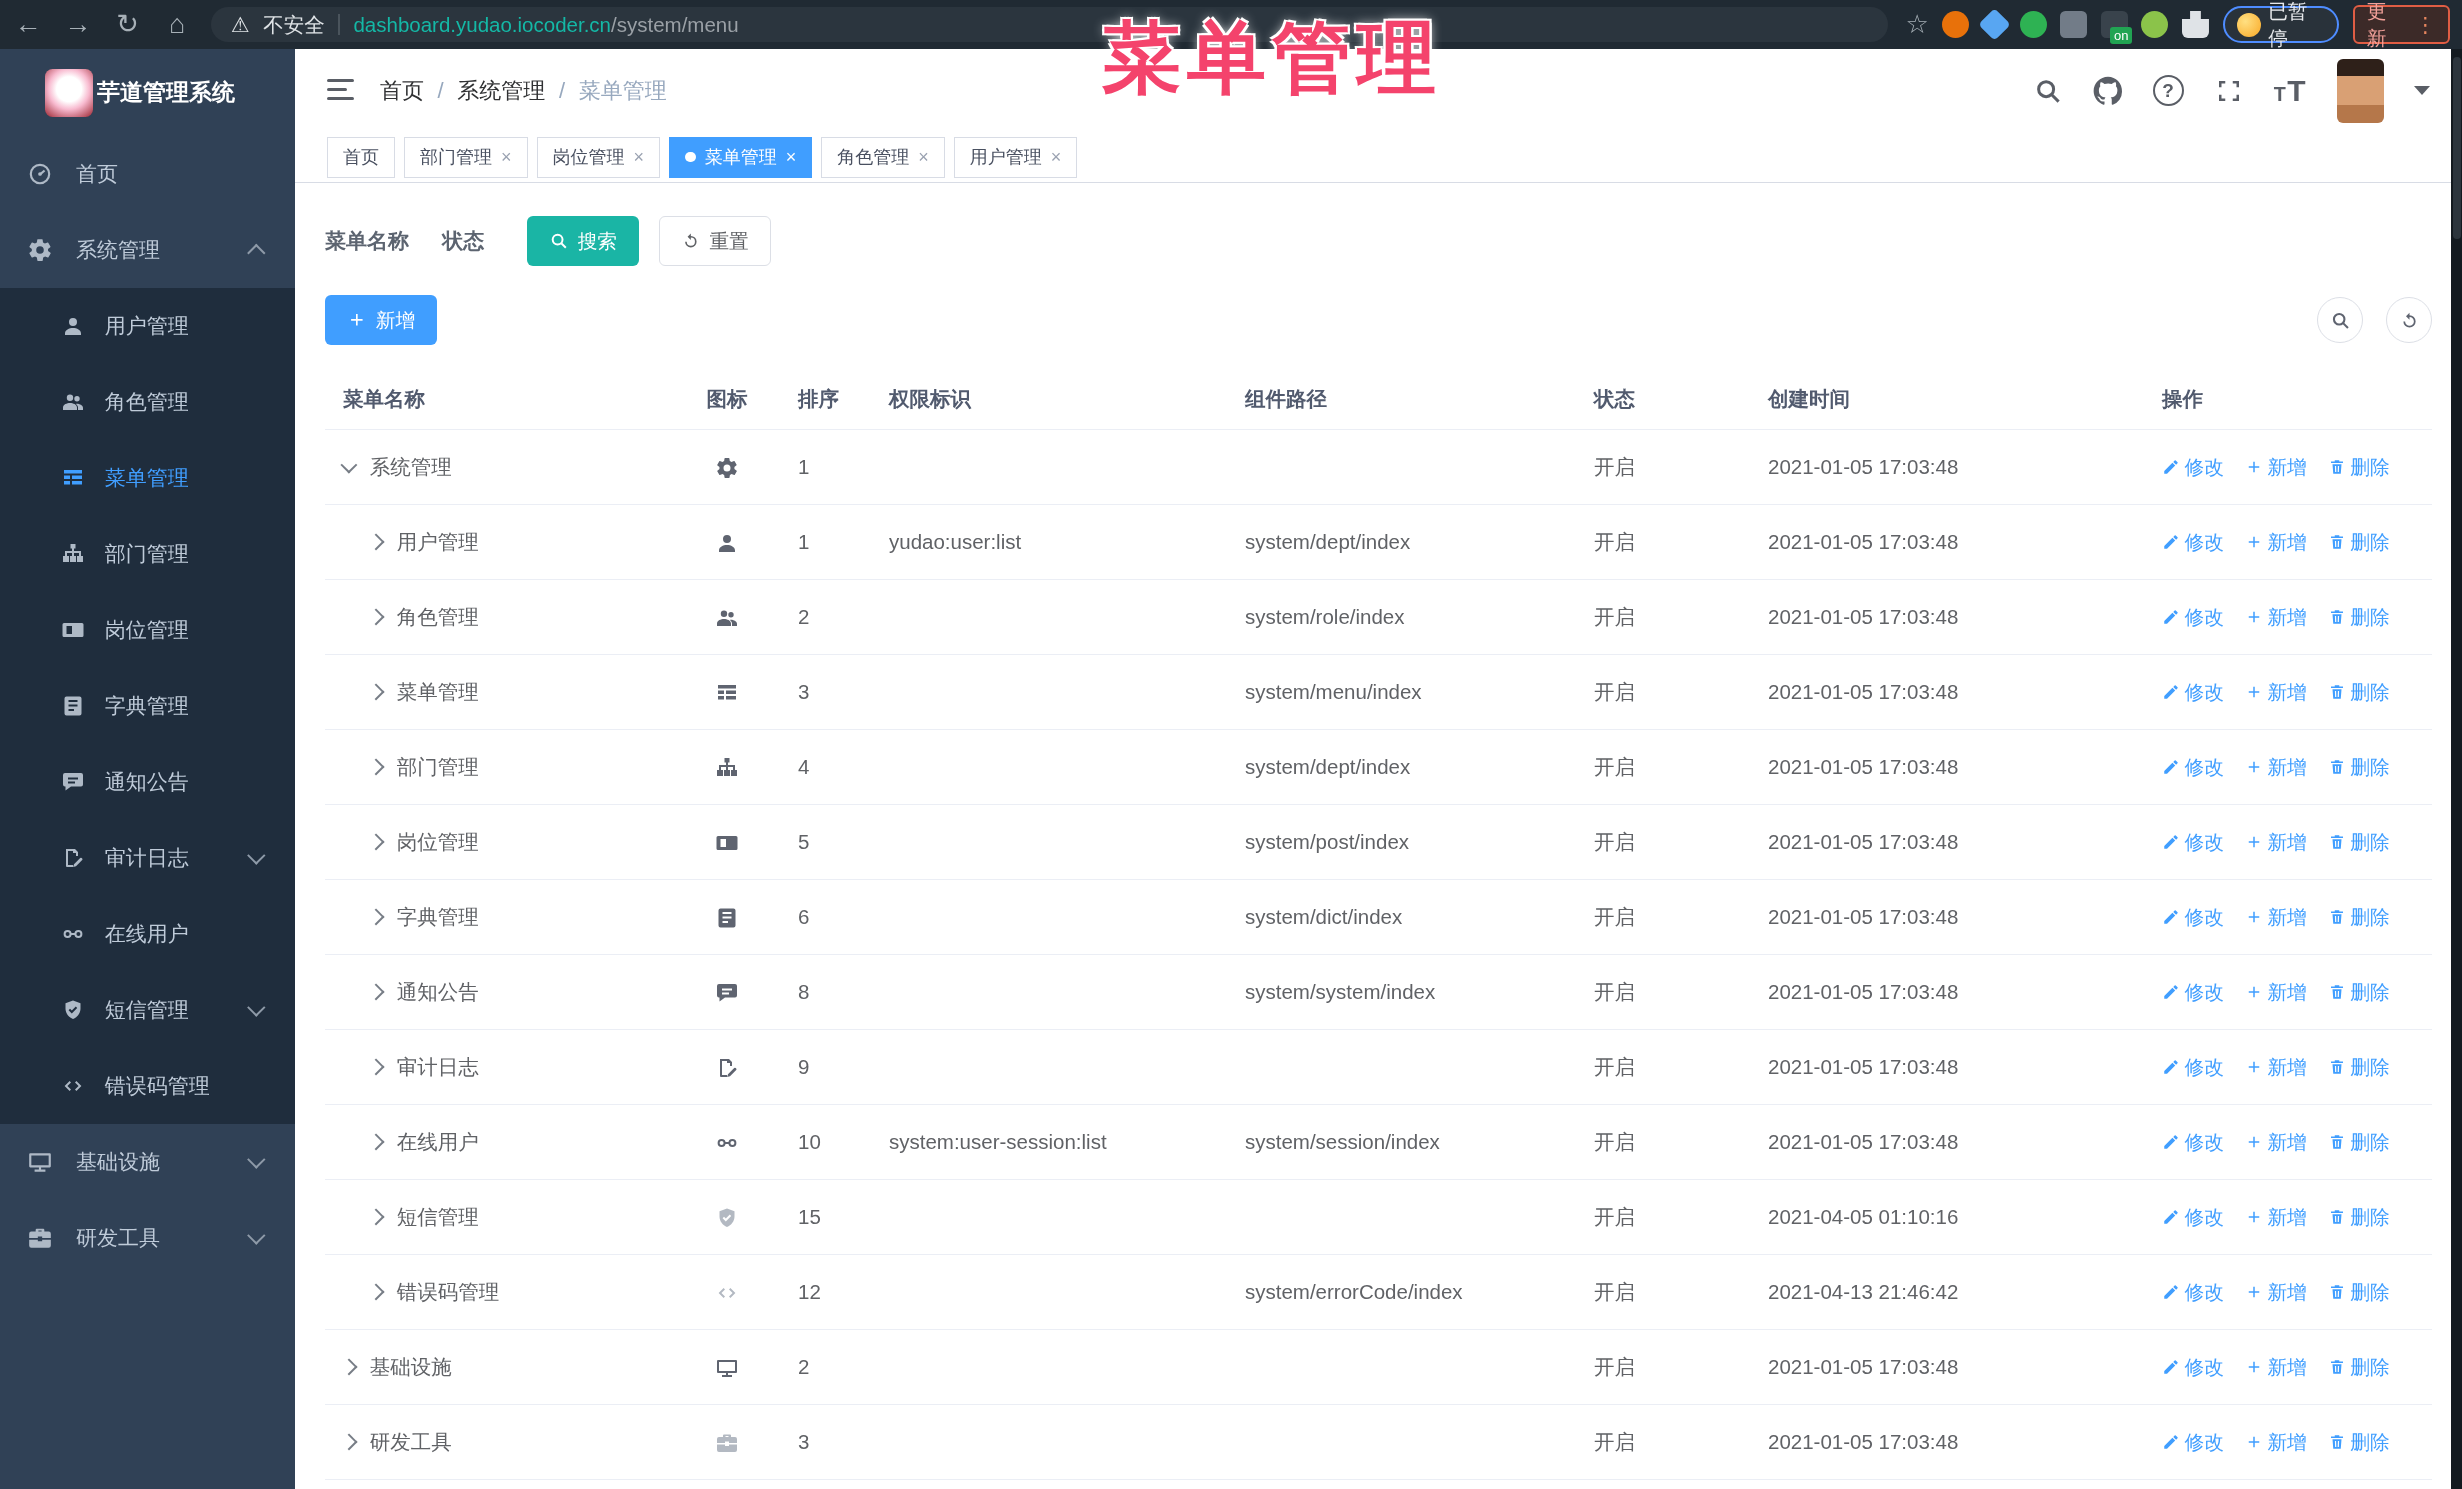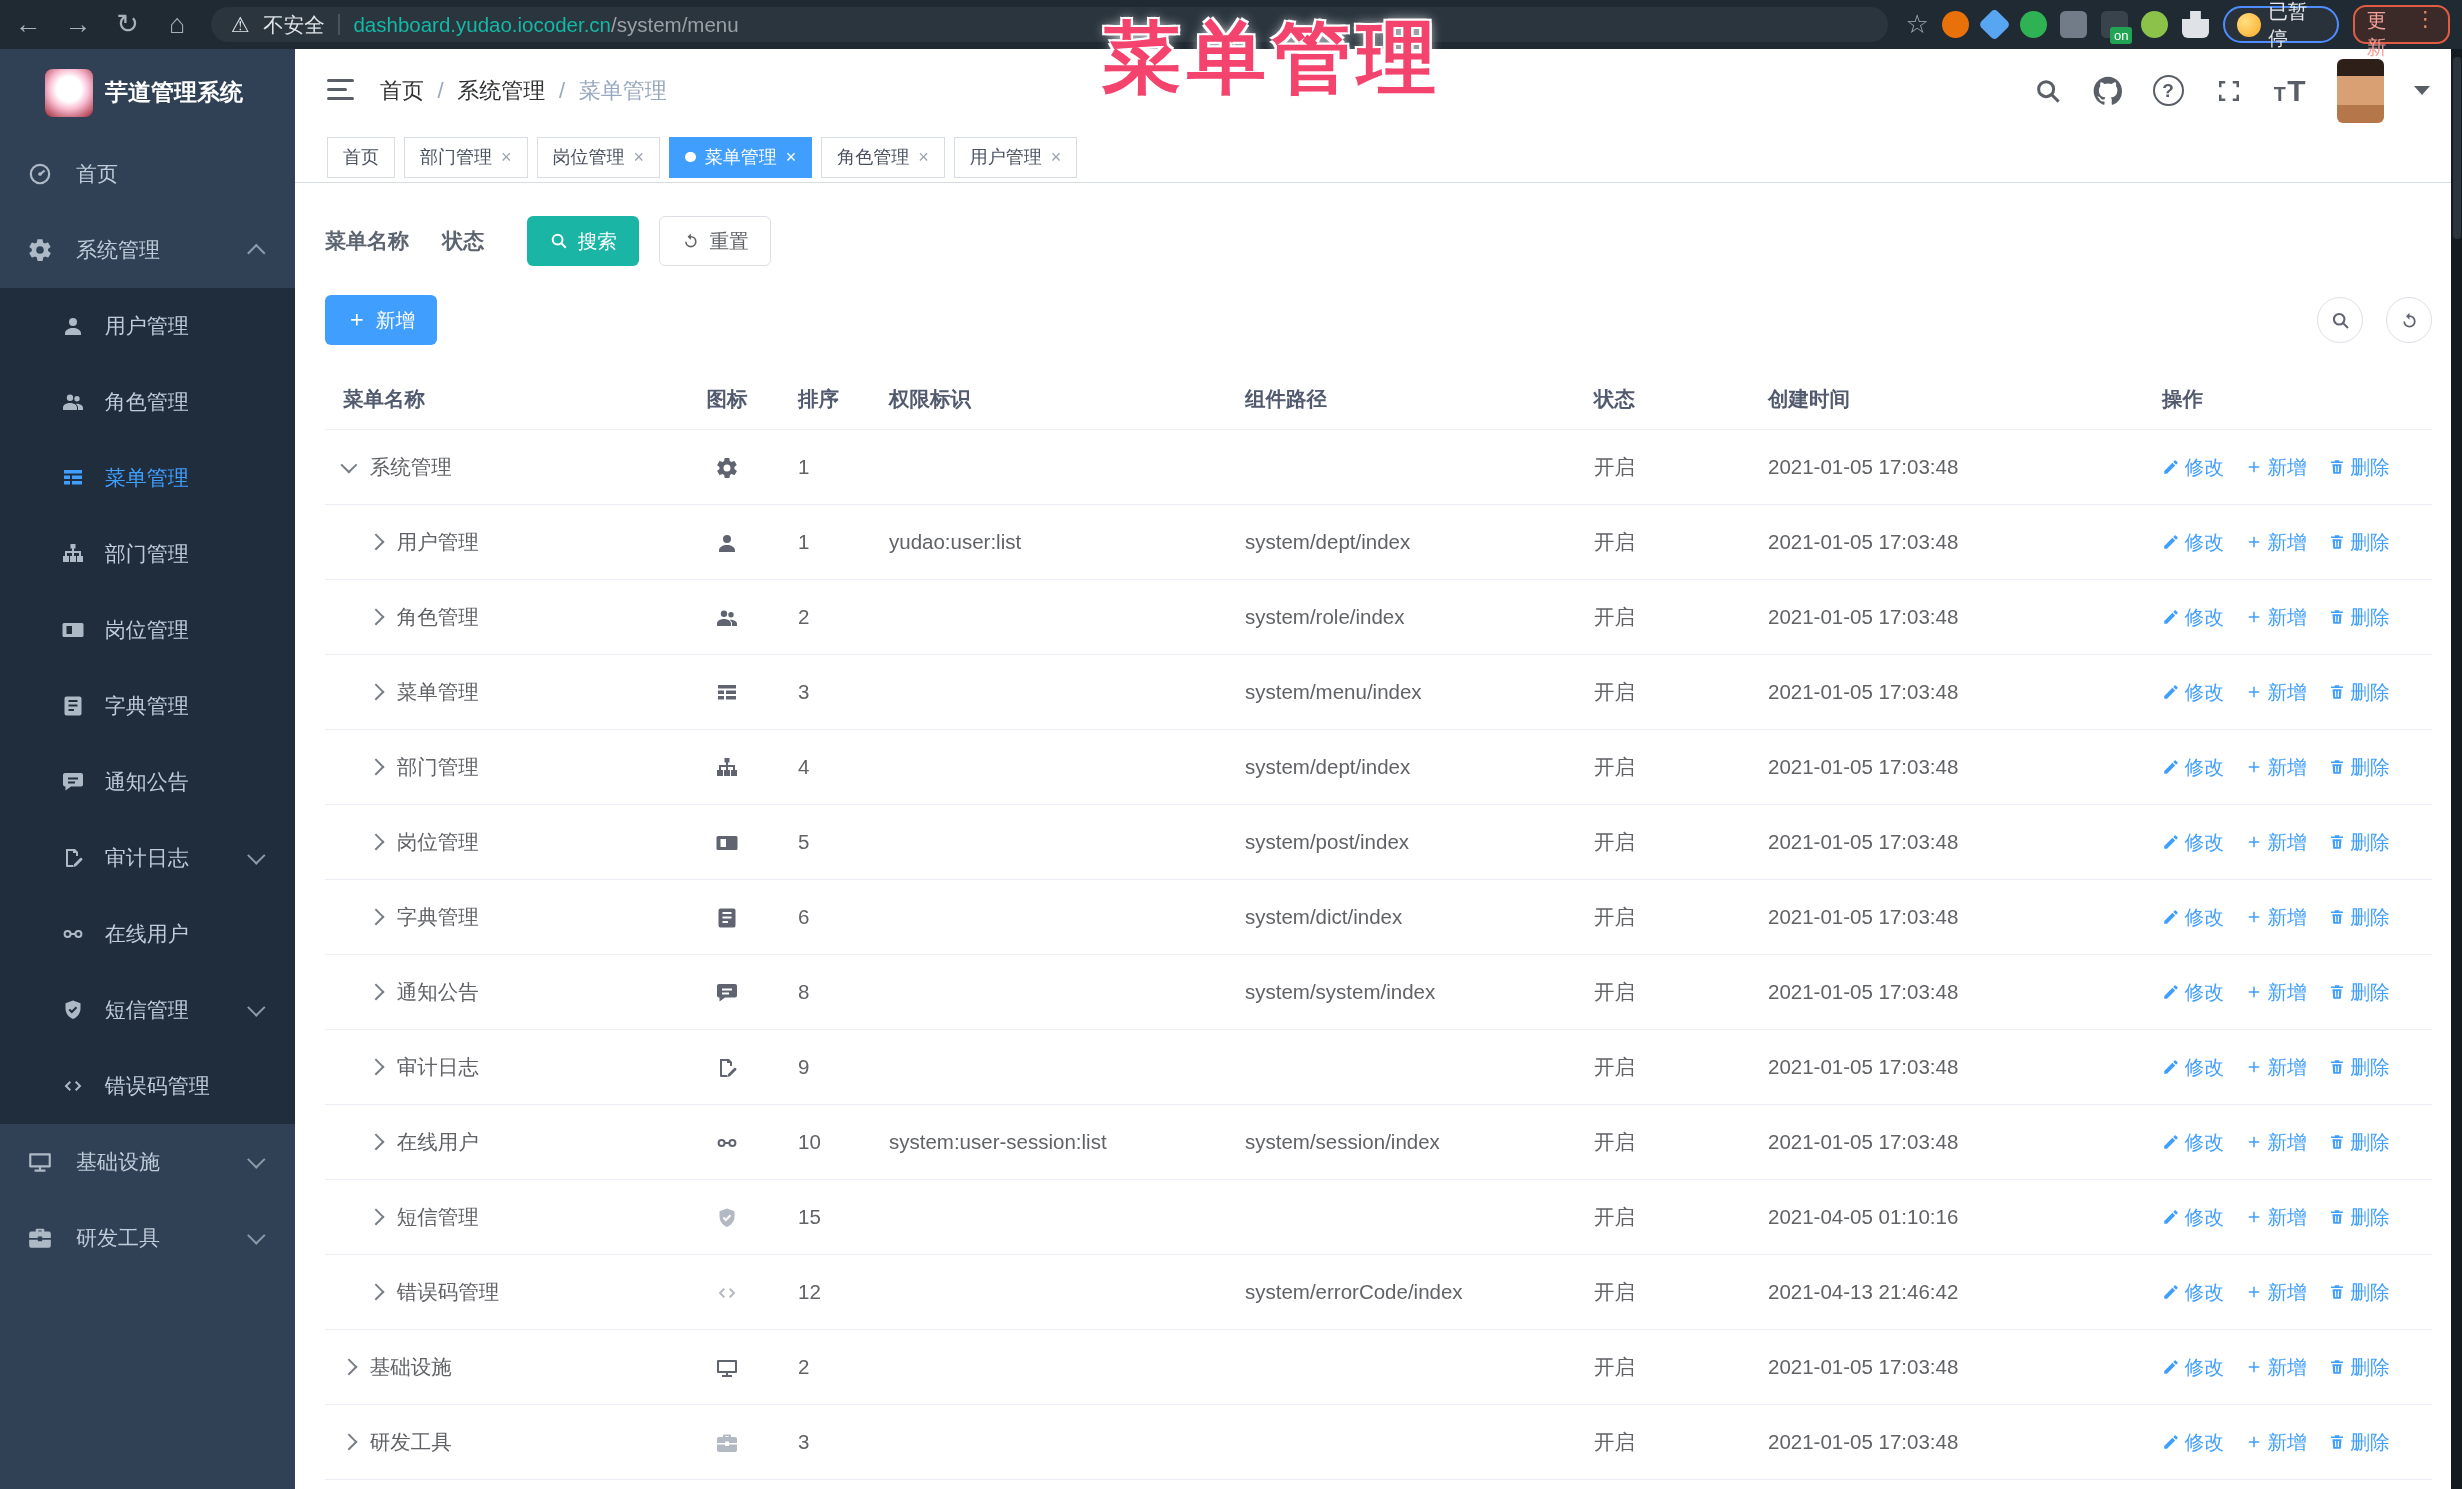--- a/index.html
+++ b/index.html
@@ -24,27 +24,27 @@
   .toolbar-right{margin-left:auto;display:flex;align-items:center;gap:13.6px}
   .star{font-size:26px;color:#a7b0b7}
   .ext{width:27px;height:27px;position:relative;flex:none}
   .ext.c{border-radius:50%}
   .ext.sq{border-radius:5.3px}
   .ext.d{transform:rotate(45deg);border-radius:4.5px;width:23px;height:23px}
   .ext.p{border-radius:6px;clip-path:polygon(0 30%,30% 30%,30% 0,70% 0,70% 30%,100% 30%,100% 100%,0 100%)}
   .ext .onb{position:absolute;right:-4.5px;bottom:-6px;font-style:normal;font-size:13px;color:#fff;padding:0.8px 3.8px;border-radius:3px;line-height:15px}
   .paused-pill{height:33px;border:2.3px solid #4e8cff;border-radius:19.7px;display:flex;align-items:center;gap:7.6px;padding:0 12px;color:#e8eaed;font-size:19.7px;background:#29323a}
   .emoji{width:24px;height:24px;border-radius:50%;background:radial-gradient(circle at 35% 35%,#ffe082,#f9a825);flex:none}
-  .update-btn{height:35px;border:2.3px solid #e05d44;background:#3c2a28;border-radius:13px;display:flex;gap:10.6px;padding:0 12px;color:#f2a099;font-size:19.7px}
+  .update-btn{height:35px;border:2.3px solid #e05d44;background:#3c2a28;border-radius:6px;display:flex;align-items:center;gap:10.6px;padding:0 12px;color:#f2a099;font-size:19.7px}
   .kebab{color:#e8865f;font-size:21px}
 
   
   .app{display:flex;height:1440px}
   .sidebar{width:295px;background:var(--side-bg);flex:none;color:var(--side-text);font-size:21px;overflow:hidden}
-  .logo{height:87px;display:flex;align-items:center;gap:12px;padding:0 45px}
+  .logo{height:87px;display:flex;align-items:center;gap:4px;padding:0 45px}
   .logo-img{width:48px;height:48px;border-radius:7.6px;flex:none;
             background:radial-gradient(circle at 50% 42%,#fff 0 34%,#f8bbd0 55%,#9c2430 100%)}
   .logo-title{color:#fff;font-weight:bold;font-size:23px;white-space:nowrap}
   .s-item{height:76px;display:flex;align-items:center;position:relative;cursor:pointer}
   .s-item.root{padding-left:27px}
   .s-item.sub{padding-left:61px;background:var(--sub-bg)}
   .s-item .sic{width:26px;height:26px;margin-right:23px;color:#aeb9c6;flex:none}
   .s-item.sub .sic{width:24px;height:24px;margin-right:19.7px}
   .s-item .s-label{white-space:nowrap}
   .s-item.active{color:var(--primary)}

